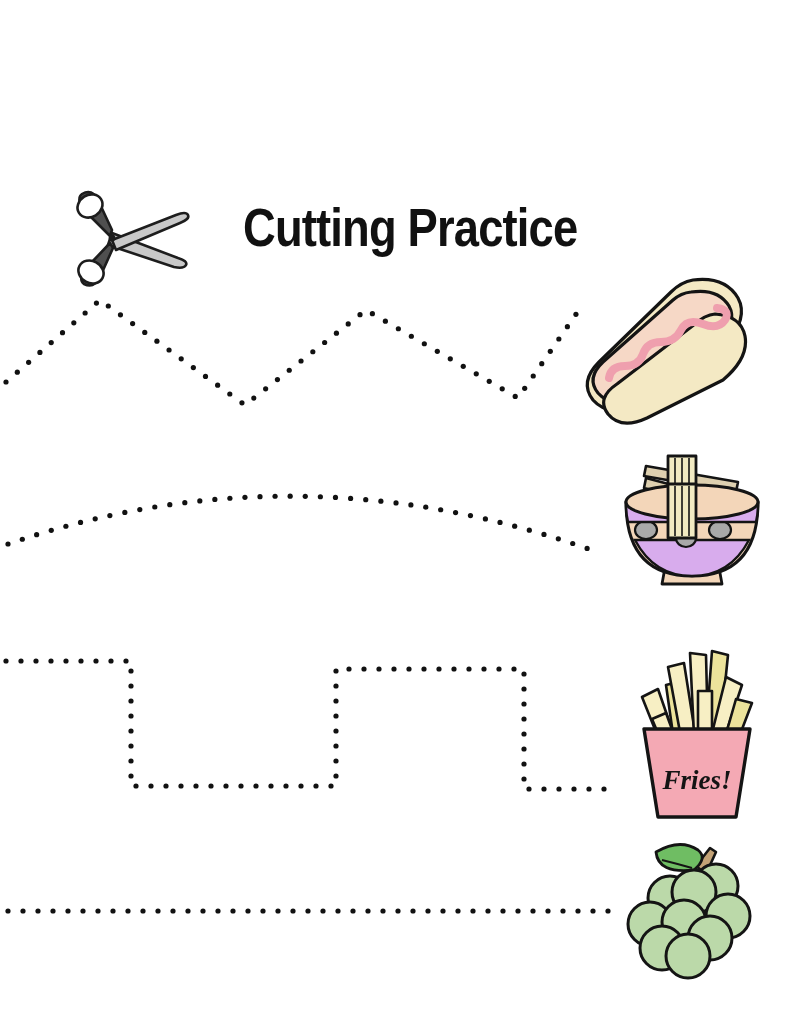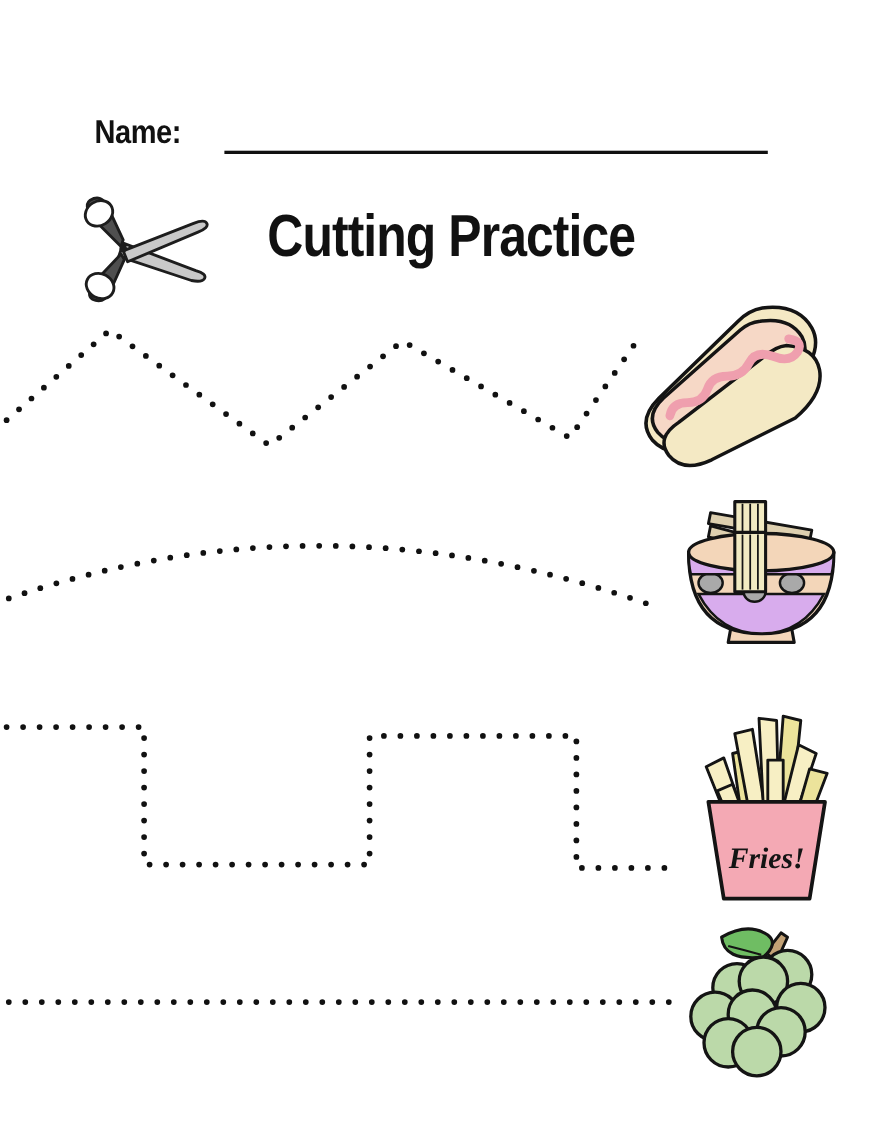--- a/index.html
+++ b/index.html
@@ -46,21 +46,21 @@
     top: 33px;
     width: 494px;
     height: 3px;
     background: #111111;
   }
 
   
   #title-row {
     position: absolute;
     left: 60px;
-    top: 176px;
+    top: 188px;
     width: 520px;
     height: 100px;
     text-align: center;
   }
   #scissors-icon {
     position: absolute;
     left: 0;
     top: 0;
   }
   #worksheet-title {
@@ -103,24 +103,20 @@
     overflow: hidden;
     clip: rect(0 0 0 0);
     white-space: nowrap;
   }
 </style>
 </head>
 <body>
 
 <div id="page">
 
-  <div id="name-row">
-    <div id="name-label">Name:</div>
-    <div id="name-line"></div>
-  </div>
 
   <div id="title-row">
     <svg id="scissors-icon" width="140" height="100" viewBox="0 0 140 100">
 
       <path d="M52 45 L118 70 Q128 73 126 77 Q124 81 114 79 L48 57 Z" fill="#c9c9c9" stroke="#1d1d1d" stroke-width="2.6" stroke-linejoin="round"></path>
 
       <path d="M52 52 L116 27 Q126 23 128 27 Q130 31 120 35 L56 62 Z" fill="#c9c9c9" stroke="#1d1d1d" stroke-width="2.6" stroke-linejoin="round"></path>
 
       <path d="M50 48 L30 28 Q14 12 22 6 Q32 0 38 12 L52 42 Z" fill="#4f4f4f" stroke="#1d1d1d" stroke-width="2.6" stroke-linejoin="round"></path>
       <ellipse cx="30" cy="18" rx="13" ry="11" transform="rotate(-32 30 18)" fill="#ffffff" stroke="#1d1d1d" stroke-width="2.6"></ellipse>

